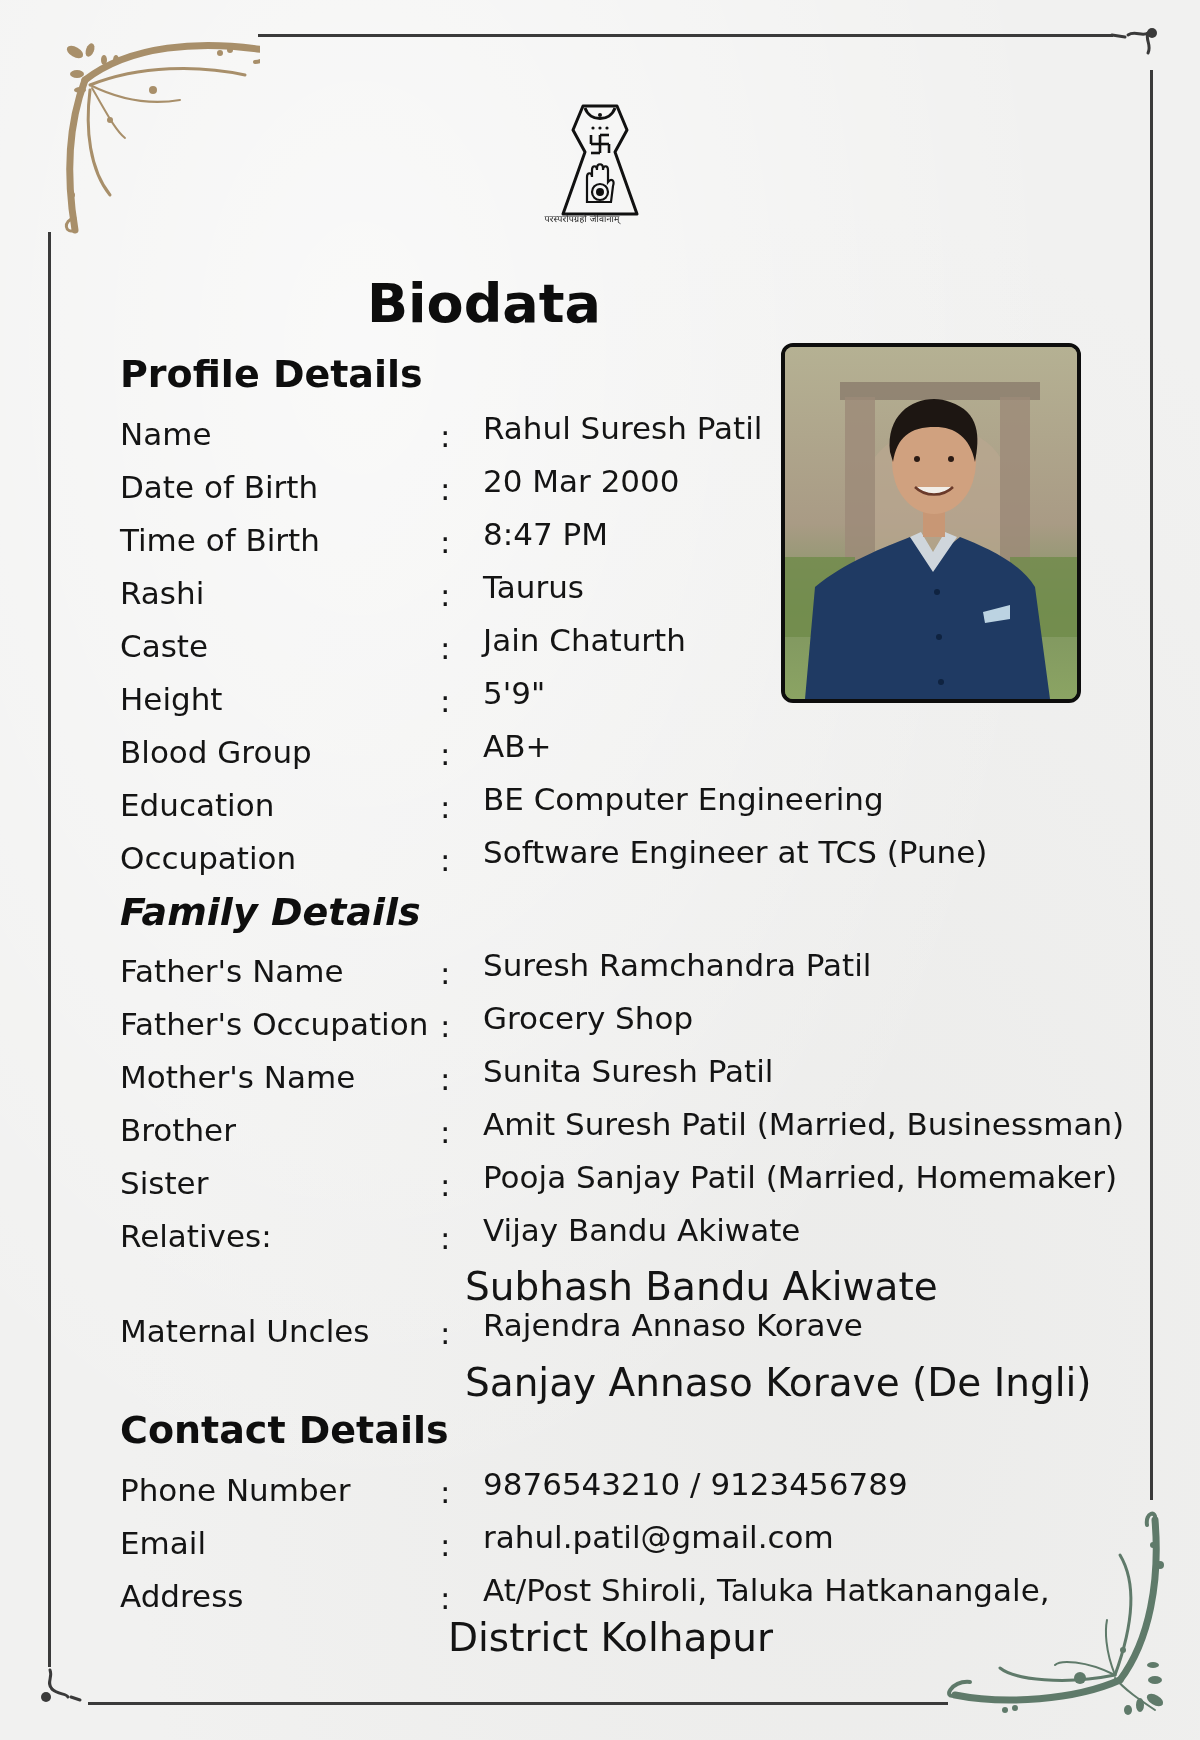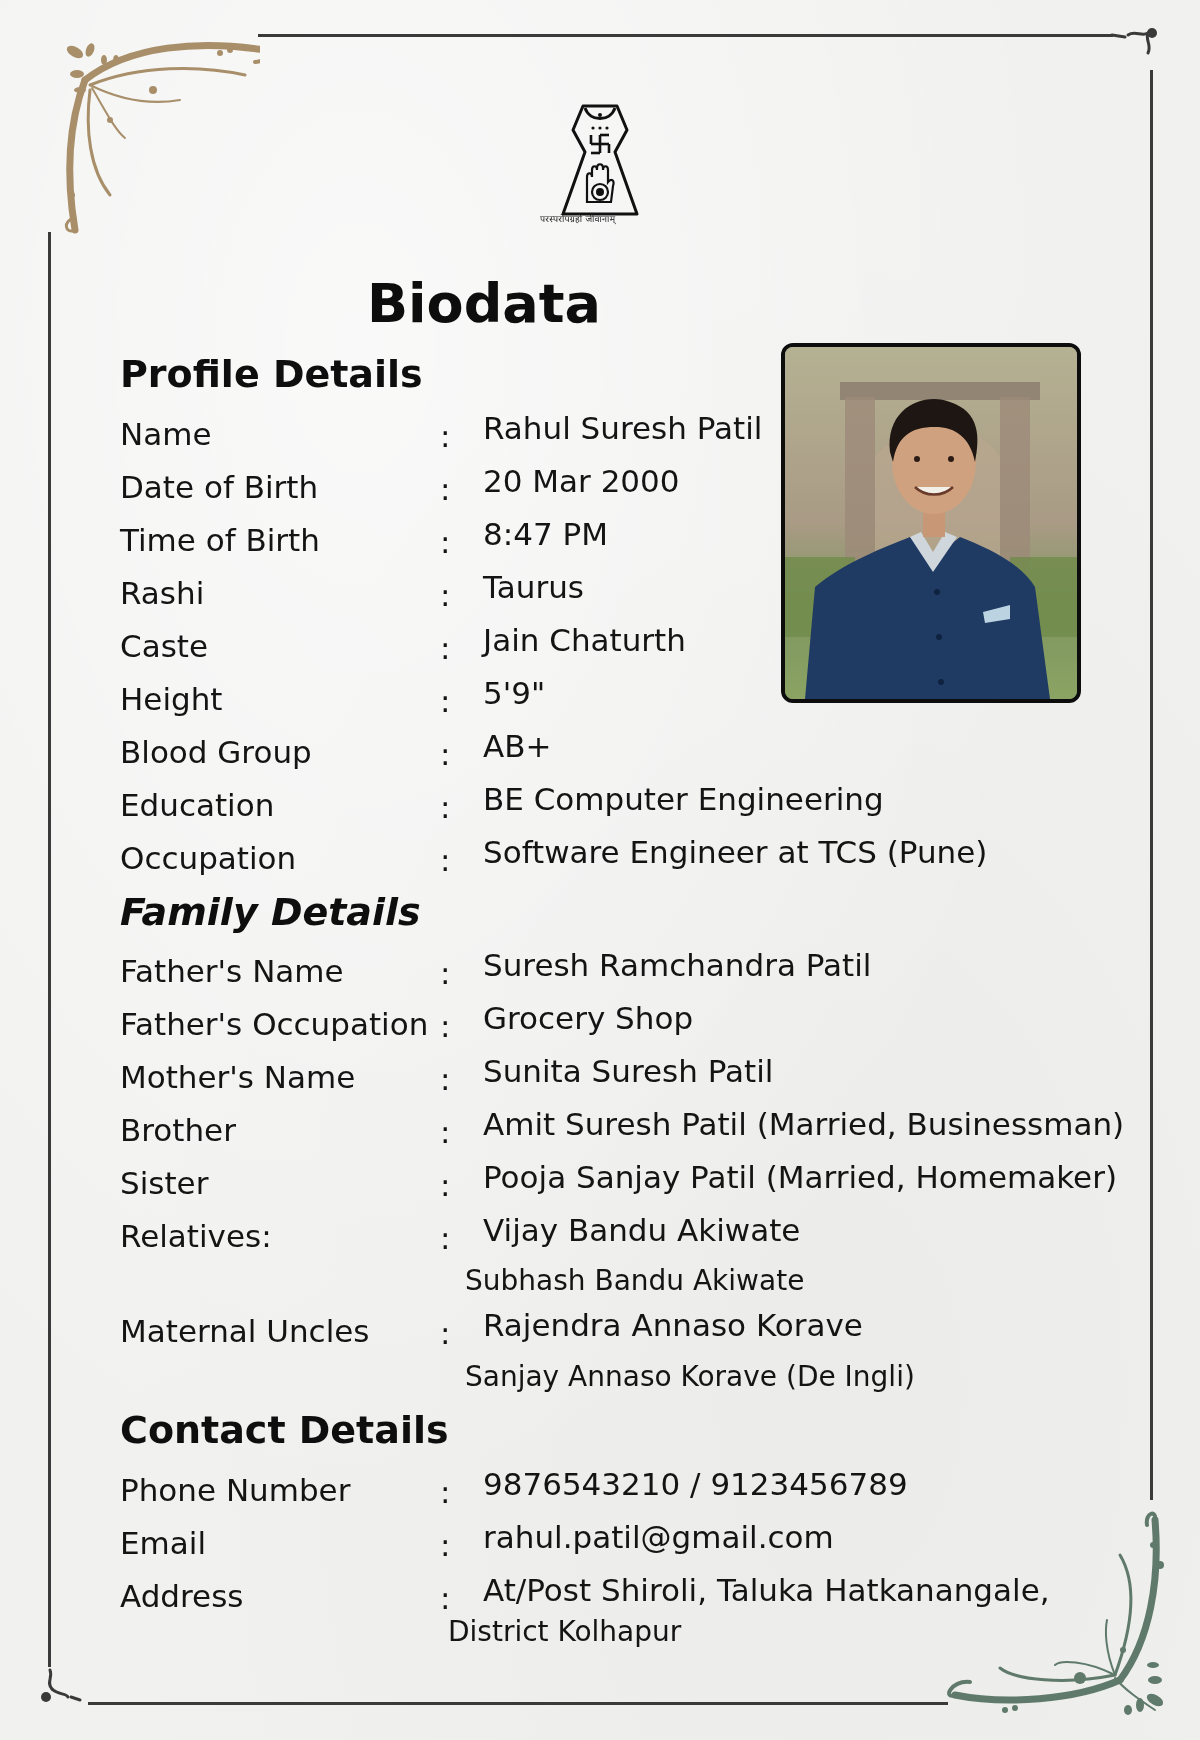--- a/index.html
+++ b/index.html
@@ -23,38 +23,38 @@
   .b-bottom { left: 88px; top: 1702px; width: 860px; height: 3px; }
 
   .corner { position: absolute; }
   .corner-tl { left: 30px; top: 20px; width: 230px; height: 215px; }
   .corner-br { left: 945px; top: 1500px; width: 230px; height: 220px; }
   .corner-tr { left: 1110px; top: 25px; width: 50px; height: 45px; }
   .corner-bl { left: 38px; top: 1665px; width: 50px; height: 45px; }
 
   .logo { position: absolute; left: 555px; top: 102px; width: 90px; height: 125px; }
   .logo-caption {
-    position: absolute; left: 540px; top: 212px; width: 120px; 
+    position: absolute; left: 522px; top: 212px; width: 120px; text-align: center;
     font-size: 9px; color: #222; letter-spacing: 0.2px;
   }
 
   .title {
     position: absolute; left: 0; width: 968px; top: 272px; text-align: center;
     font-size: 54px; font-weight: bold; color: #0d0d0d;
   }
 
   .section-title {
     position: absolute; left: 120px; font-size: 38px; font-weight: bold; color: #0e0e0e;
   }
 
   .row { position: absolute; left: 120px; height: 44px; font-size: 31px; color: #141414; }
   .row .label { position: absolute; left: 0; top: 6px; white-space: nowrap; }
   .row .colon { position: absolute; left: 320px; top: 8px; }
   .row .value { position: absolute; left: 348px; top: 0; white-space: nowrap; margin-left: 15px; }
-  .cont { position: absolute; left: 465px; font-size: 28px; color: #141414; white-space: nowrap; }
+  .cont { position: absolute; left: 465px; font-size: 39px; color: #141414; white-space: nowrap; }
 
   .photo-frame {
     position: absolute; left: 781px; top: 343px; width: 292px; height: 352px;
     border: 4px solid #0d0d0d; border-radius: 12px; overflow: hidden;
     background: linear-gradient(180deg, #a9a58a 0%, #b9a890 35%, #8f9a6a 70%, #7d9558 100%);
   }
   .photo-frame svg { display: block; }
 </style>
 </head>
 <body>

